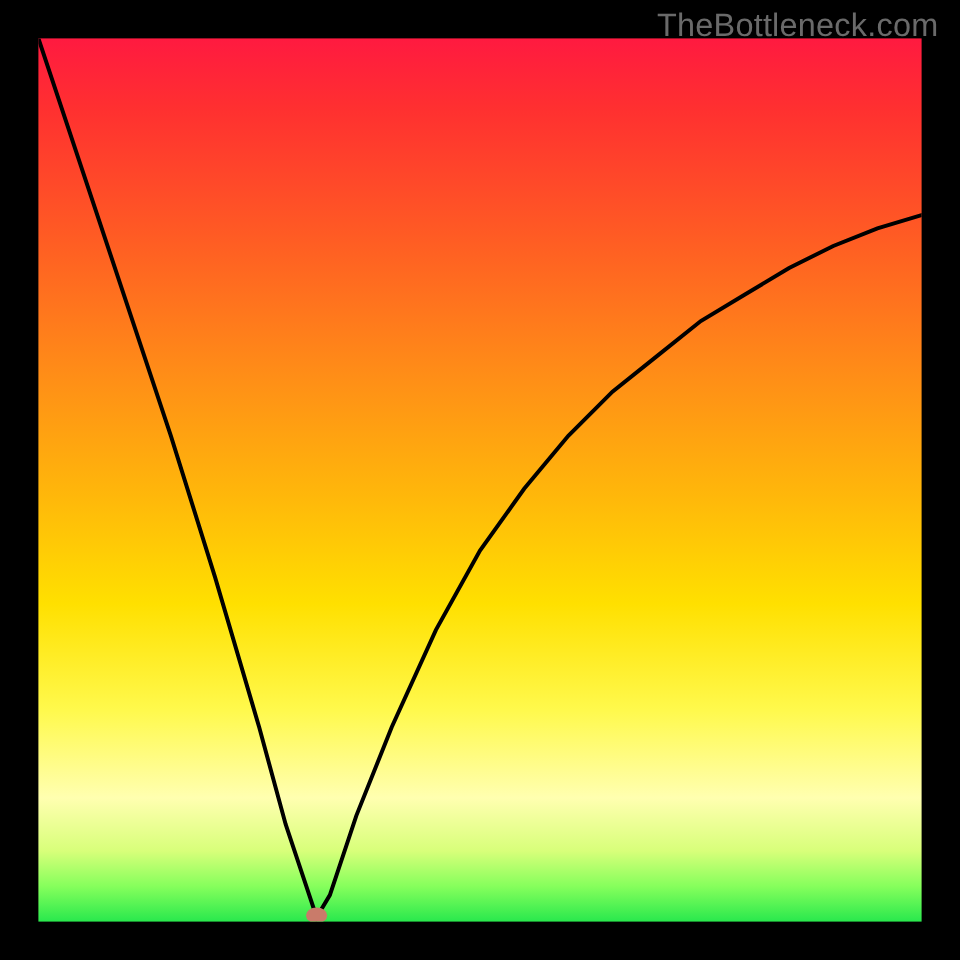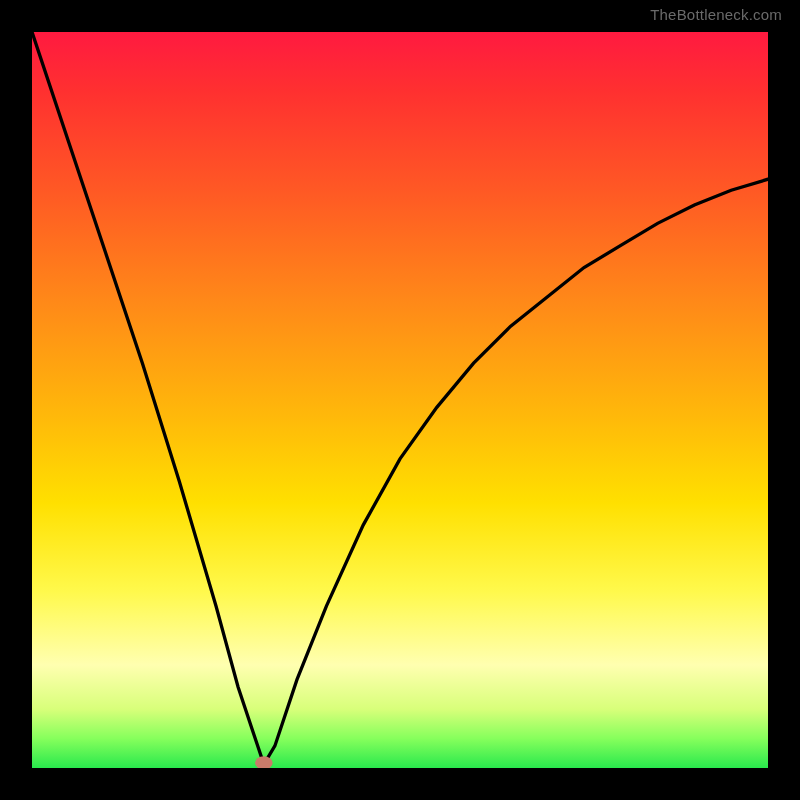--- a/index.html
+++ b/index.html
@@ -46,21 +46,21 @@
   }
   .curve-svg {
     position: absolute;
     inset: 0;
   }
   .watermark {
     position: absolute;
     top: 6px;
     right: 18px;
     color: #6a6a6a;
-    font-size: 15px;
+    font-size: 27px;
     font-weight: 400;
     letter-spacing: 0.2px;
   }
 </style>
 </head>
 <body>
 
 <div class="frame">
 
   <div class="plot-area">

